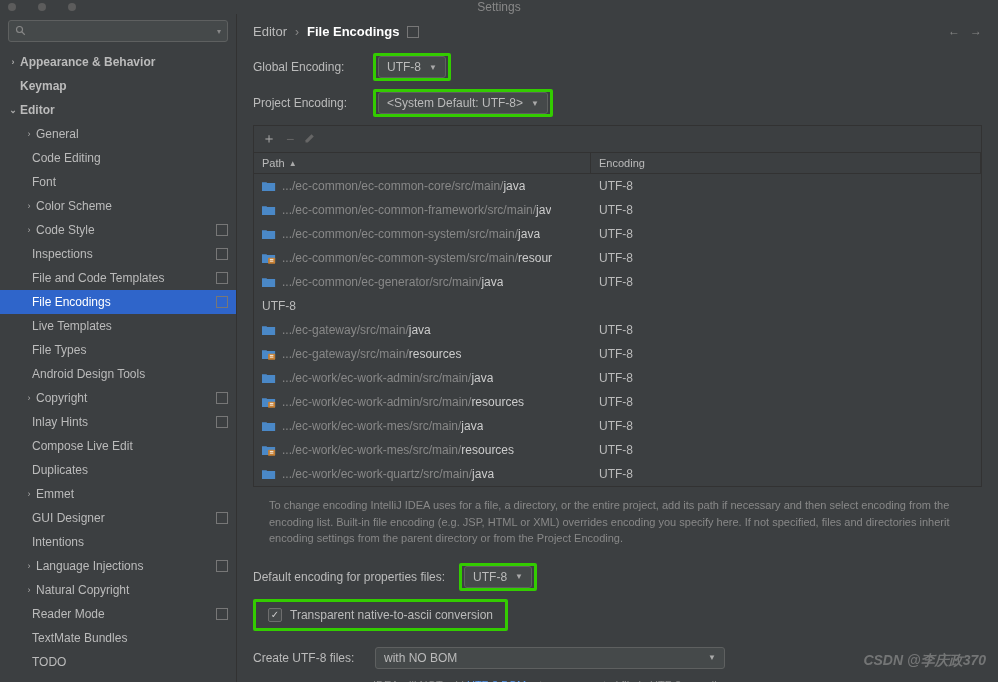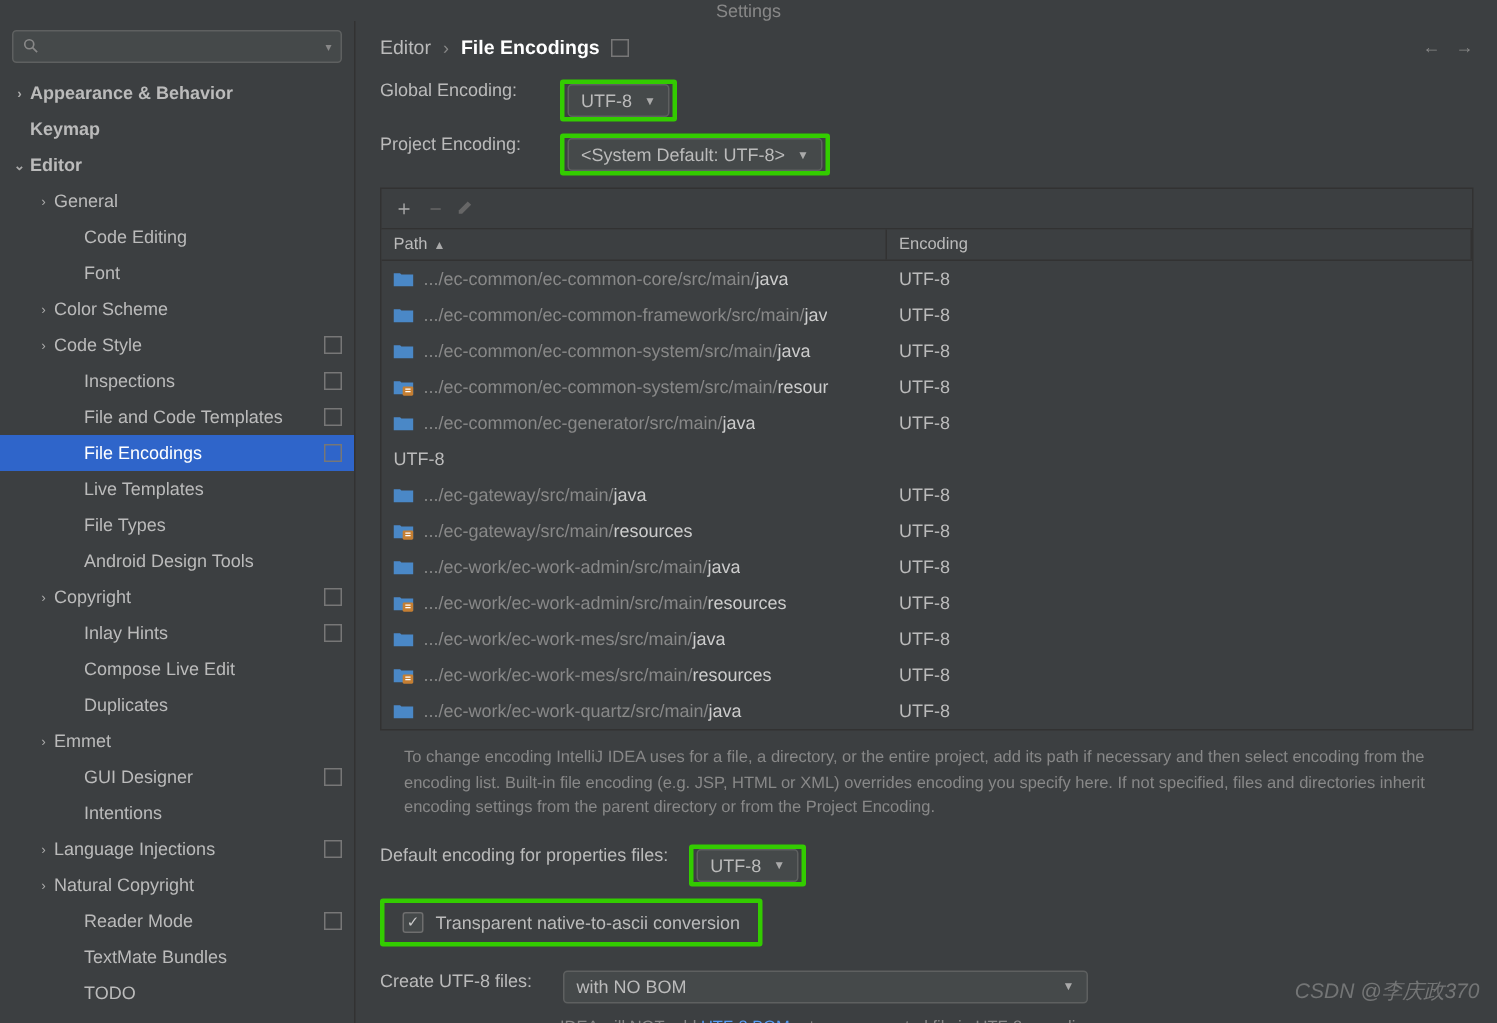--- a/index.html
+++ b/index.html
@@ -1,41 +1,41 @@
 <!DOCTYPE html>
 <html><head>
 <meta charset="utf-8">
 <style>
 * { margin: 0; padding: 0; box-sizing: border-box; font-family: -apple-system, BlinkMacSystemFont, 'Segoe UI', sans-serif; }
 body { background: #3c3f41; color: #bbbbbb; font-size: 12px; width: 998px; height: 682px; overflow: hidden; }
-.topbar { height: 14px; display: flex; padding-left: 8px; gap: 22px; align-items: center; flex-direction: column; }
+.topbar { height: 14px; display: flex; padding-left: 8px; gap: 22px; align-items: center; }
 .dot { width: 8px; height: 8px; border-radius: 50%; background: #5c5c5c; }
 .title-center { position: absolute; top: 0; left: 0; right: 0; text-align: center; color: #888; font-size: 12px; }
 .main { display: flex; height: calc(100% - 14px); }
 .sidebar { width: 237px; background: #3c3f41; border-right: 1px solid #323232; display: flex; flex-direction: column; }
 .search-box { margin: 6px 8px; height: 22px; background: #45494a; border: 1px solid #5e6060; border-radius: 3px; display: flex; align-items: center; padding: 0 6px; }
 .search-box svg { width: 12px; height: 12px; }
 .search-box span.caret { margin-left: auto; color: #888; font-size: 8px; }
 .tree { overflow-y: auto; flex: 1; padding-top: 2px; }
 .tree-item { display: flex; align-items: center; height: 24px; padding-right: 8px; cursor: pointer; color: #bbbbbb; }
 .tree-item.selected { background: #2f65ca; color: #fff; }
 .tree-item .arrow { width: 14px; text-align: center; color: #aaa; font-size: 9px; }
 .tree-item .label { flex: 1; white-space: nowrap; overflow: hidden; text-overflow: ellipsis; }
 .tree-item .misc { width: 12px; height: 12px; border: 1px solid #777; display: inline-flex; align-items: center; justify-content: center; font-size: 8px; color: #999; }
 .lvl0 { padding-left: 6px; font-weight: bold; }
 .lvl1 { padding-left: 22px; }
-.lvl2 { padding-left: 42px; }
+.lvl2 { padding-left: 18px; }
 .content { flex: 1; background: #3c3f41; padding: 10px 16px 0 16px; overflow-y: auto; position: relative; }
 .breadcrumb { display: flex; align-items: center; gap: 8px; margin-bottom: 14px; }
 .breadcrumb .bc { color: #bbbbbb; font-size: 13px; }
 .breadcrumb .bc.bold { font-weight: bold; color: #fff; }
 .breadcrumb .sep { color: #888; }
 .breadcrumb .sq { width: 12px; height: 12px; border: 1px solid #777; display: inline-block; }
 .nav-arrows { position: absolute; right: 16px; top: 10px; display: flex; gap: 10px; color: #888; }
-.row { display: flex; align-items: flex-start; margin-bottom: 8px; gap: 10px; }
+.row { display: flex; align-items: center; margin-bottom: 8px; gap: 10px; }
 .row .rlabel { width: 110px; color: #bbbbbb; }
 .dropdown { background: #45494a; border: 1px solid #5e6060; border-radius: 3px; padding: 3px 8px; display: flex; align-items: center; gap: 8px; min-width: 60px; cursor: pointer; }
 .dropdown .dd-caret { font-size: 8px; color: #aaa; }
 .highlight-box { border: 3px solid #33cc00; border-radius: 2px; padding: 0px 2px; display: inline-flex; gap: 10px; }
 .table-wrap { border: 1px solid #323232; margin-top: 2px; }
 .toolbar { display: flex; align-items: center; gap: 10px; padding: 4px 8px; border-bottom: 1px solid #323232; }
 .toolbar .tb-btn { color: #aaa; cursor: pointer; font-size: 14px; }
 .toolbar .tb-btn.disabled { color: #666; }
 .thead { display: flex; background: #3c3f41; border-bottom: 1px solid #323232; }
 .th { padding: 4px 8px; color: #bbbbbb; font-size: 11px; border-right: 1px solid #323232; }
@@ -48,21 +48,21 @@
 .td.path .ptxt { white-space: nowrap; overflow: hidden; text-overflow: ellipsis; text-align: center; }
 .td.path .bold { color: #ccc; font-weight: 500; }
 .td.enc { width: 390px; padding-left: 8px; color: #bbbbbb; }
 .info-text { color: #888; font-size: 11px; padding: 10px 16px 10px 16px; line-height: 1.5; }
 .checkbox-row { display: flex; align-items: center; gap: 8px; padding: 4px 10px; }
 .chk { width: 14px; height: 14px; background: #45494a; border: 1px solid #6e6e6e; border-radius: 2px; display: flex; align-items: center; justify-content: center; color: #ccc; font-size: 10px; }
 .wide-dd { width: 350px; justify-content: space-between; }
 .hint { color: #888; font-size: 11px; margin-left: 120px; margin-top: 4px; line-height: 1.5; }
 .hint a { color: #589df6; text-decoration: none; }
 .hint .ext { font-size: 9px; color: #589df6; }
-.watermark { position: absolute; right: 12px; bottom: 12px; color: #999; font-size: 14px; font-style: italic; opacity: 0.6; }
+.watermark { position: absolute; right: 12px; bottom: 12px; color: #999; font-size: 14px; font-style: italic; opacity: 0.6; font-weight: bold; }
 </style>
 </head>
 <body>
 
 <div class="topbar">
   <div class="dot"></div>
   <div class="dot"></div>
   <div class="dot"></div>
   <div class="title-center">Settings</div>
 </div>

